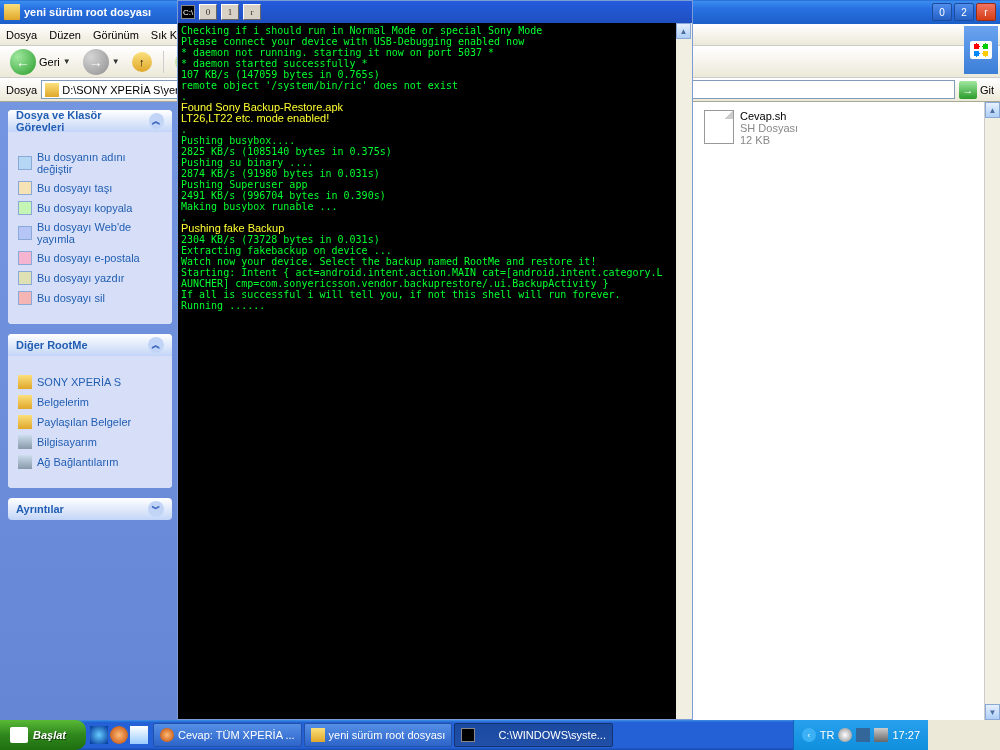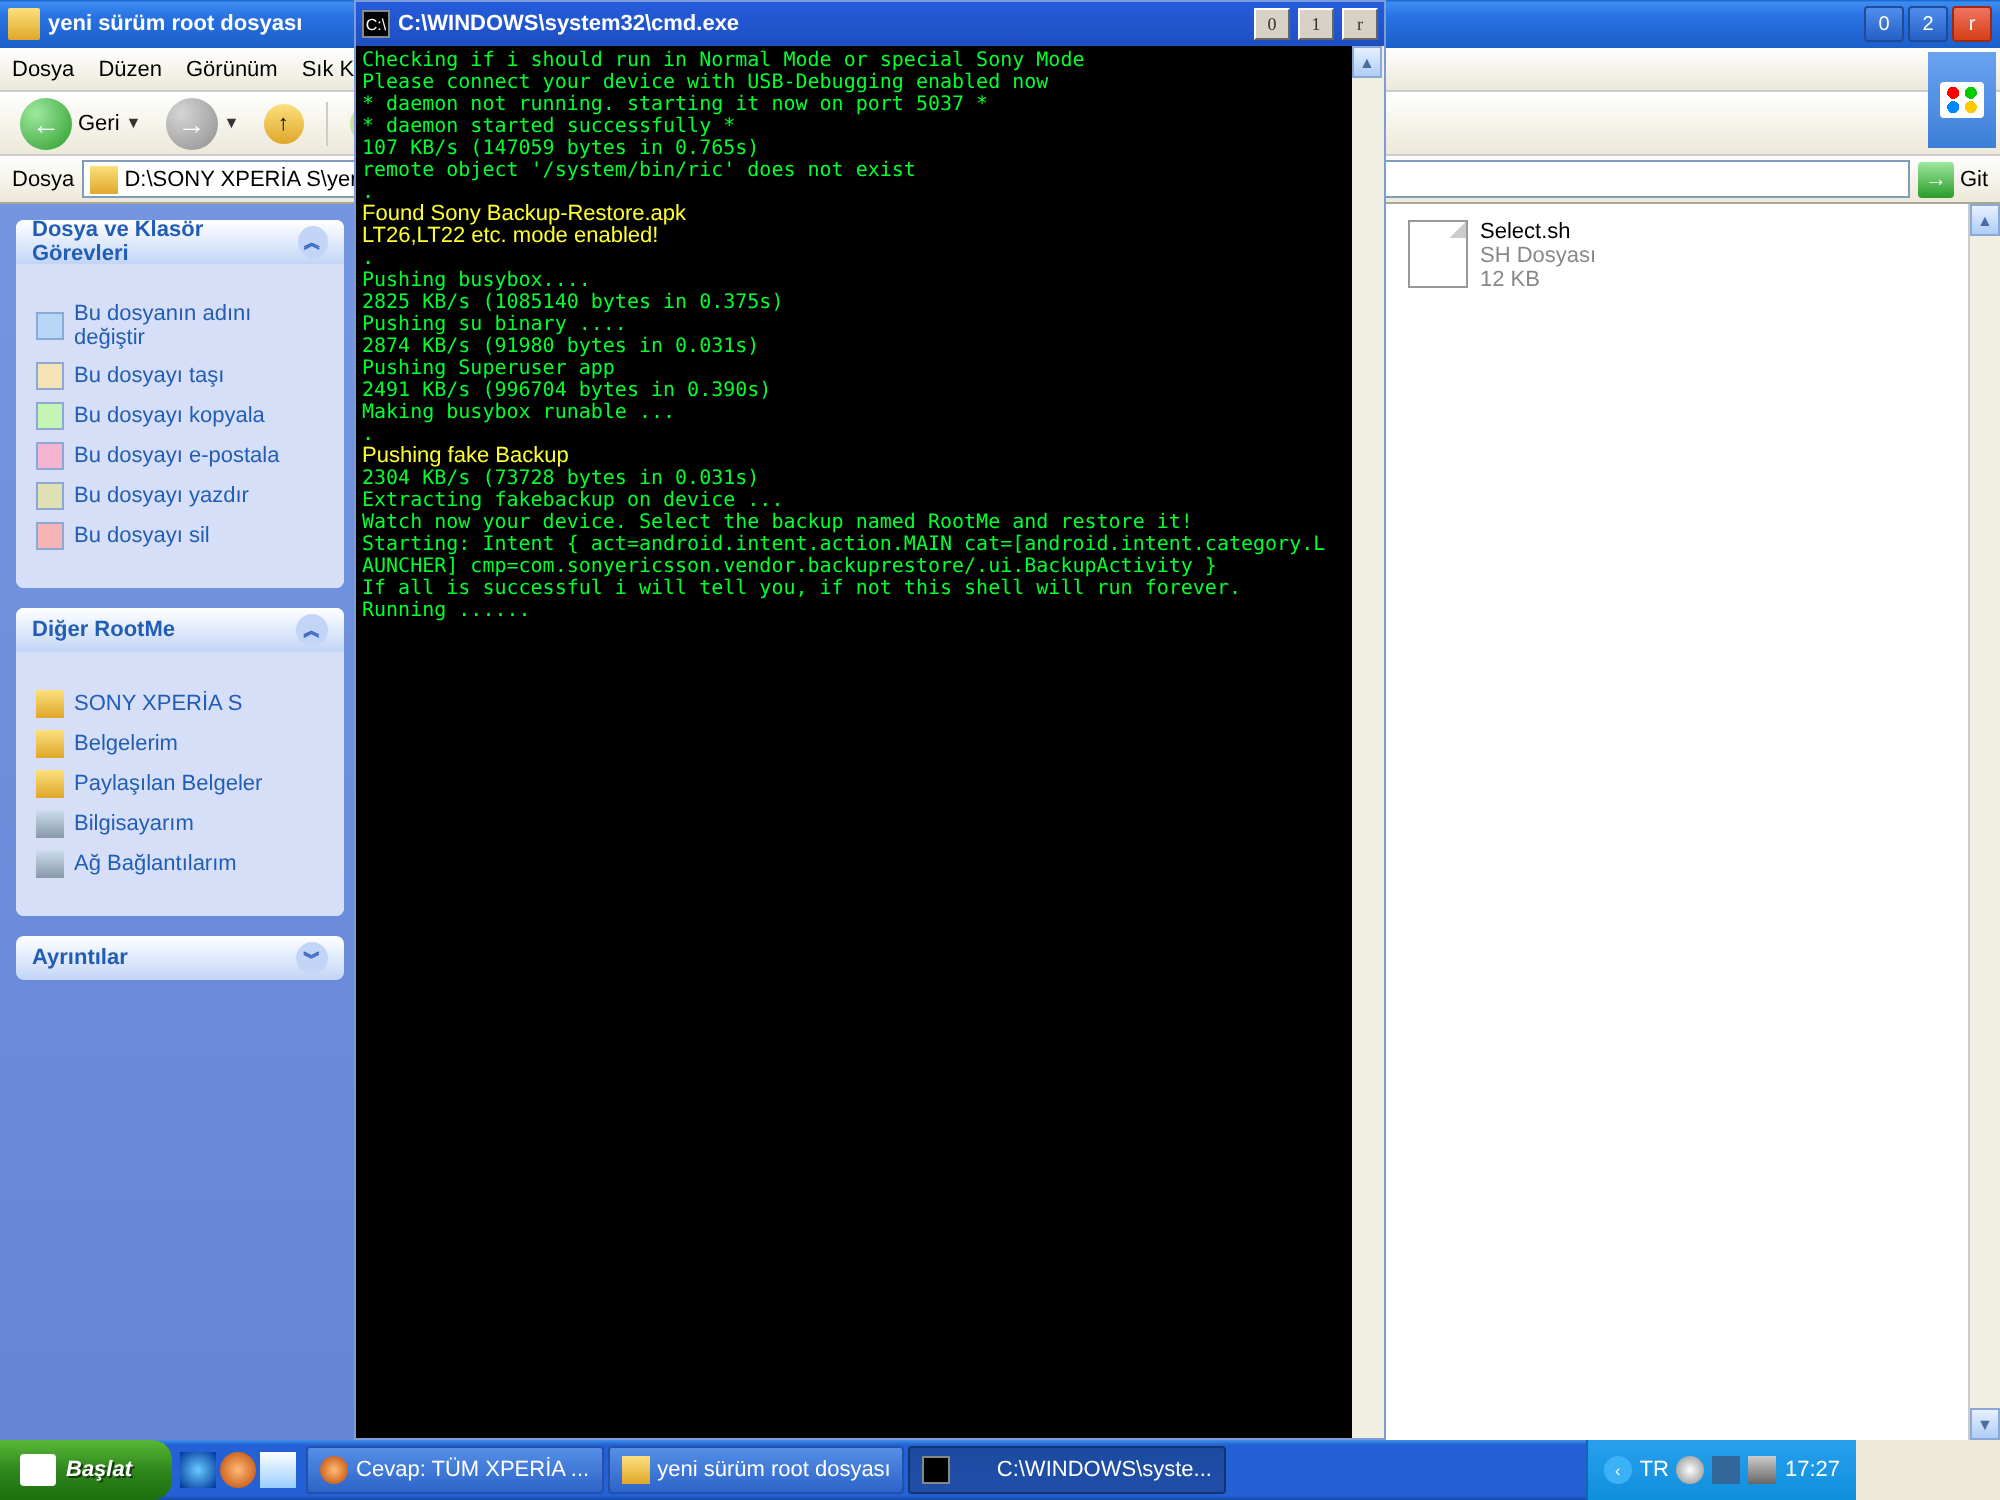--- a/index.html
+++ b/index.html
@@ -143,20 +143,24 @@
             </div>
             <div class="task">
               <div class="tico-s" style="background:#f5e3b5;border:1px solid #8aa9d6"></div>
               <span>Bu dosyayı taşı</span>
             </div>
             <div class="task">
               <div class="tico-s" style="background:#c5f5b5;border:1px solid #8aa9d6"></div>
               <span>Bu dosyayı kopyala</span>
             </div>
             <div class="task">
+              <div class="tico-s" style="background:#b5c5f5;border:1px solid #8aa9d6"></div>
+              <span>Bu dosyayı Web'de yayımla</span>
+            </div>
+            <div class="task">
               <div class="tico-s" style="background:#f5b5d0;border:1px solid #8aa9d6"></div>
               <span>Bu dosyayı e-postala</span>
             </div>
             <div class="task">
               <div class="tico-s" style="background:#e0e0b5;border:1px solid #8aa9d6"></div>
               <span>Bu dosyayı yazdır</span>
             </div>
             <div class="task">
               <div class="tico-s" style="background:#f5b5b5;border:1px solid #8aa9d6"></div>
               <span>Bu dosyayı sil</span>
@@ -195,37 +199,36 @@
         <div class="panel-h">
           <span>Ayrıntılar</span>
           <div class="chevron">︾</div>
         </div>
       </div>
     </div>
     <div class="filelist">
       <div class="file-item" style="left:520px; top:4px;">
         <div class="file-ico"></div>
         <div class="file-info">
-          <span>Select.sh</span>
+          <span>Cevap.sh</span>
           <span class="sub">SH Dosyası</span>
           <span class="sub">12 KB</span>
         </div>
       </div>
     </div>
   </div>
   <div class="scrollbar-v">
     <div class="sbtn">▲</div>
     <div class="sbtn bottom">▼</div>
   </div>
 </div>
 
 <div class="cmd">
   <div class="cmd-title">
     <div class="ico">C:\</div>
-    <div class="t">C:\WINDOWS\system32\cmd.exe</div>
     <div class="cwb">0</div>
     <div class="cwb">1</div>
     <div class="cwb">r</div>
   </div>
   <div style="display:flex; flex:1;">
     <div class="cmd-body" id="cmd-body">Checking if i should run in Normal Mode or special Sony Mode
 Please connect your device with USB-Debugging enabled now
 * daemon not running. starting it now on port 5037 *
 * daemon started successfully *
 107 KB/s (147059 bytes in 0.765s)

